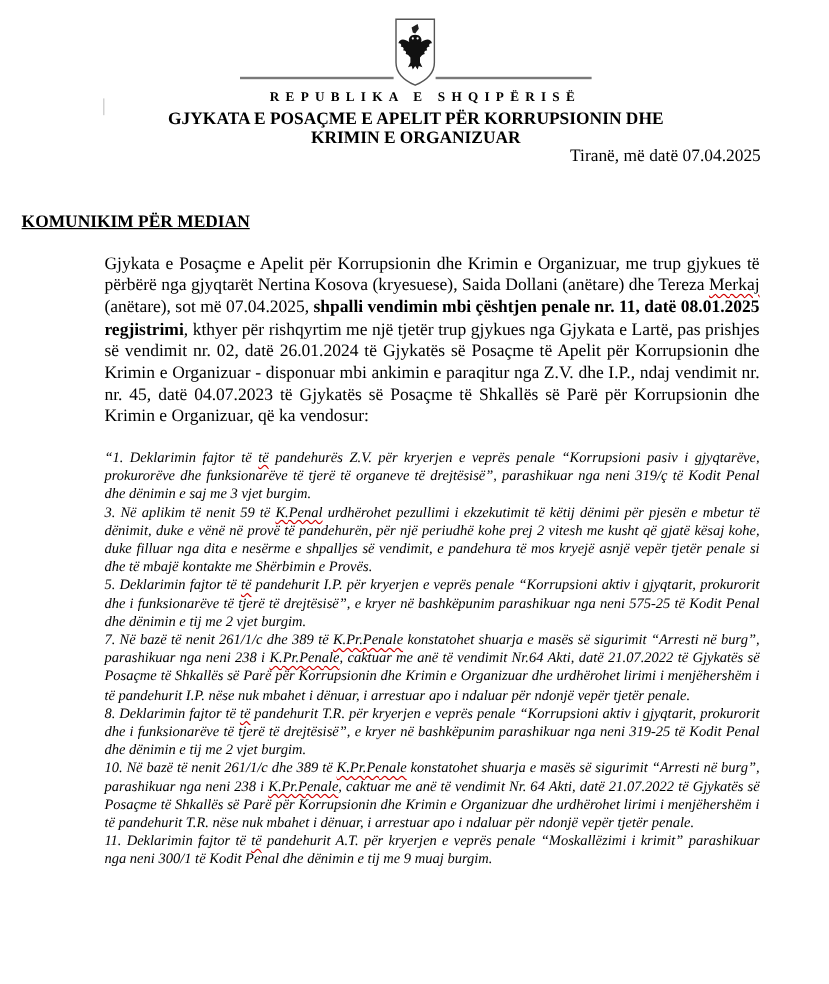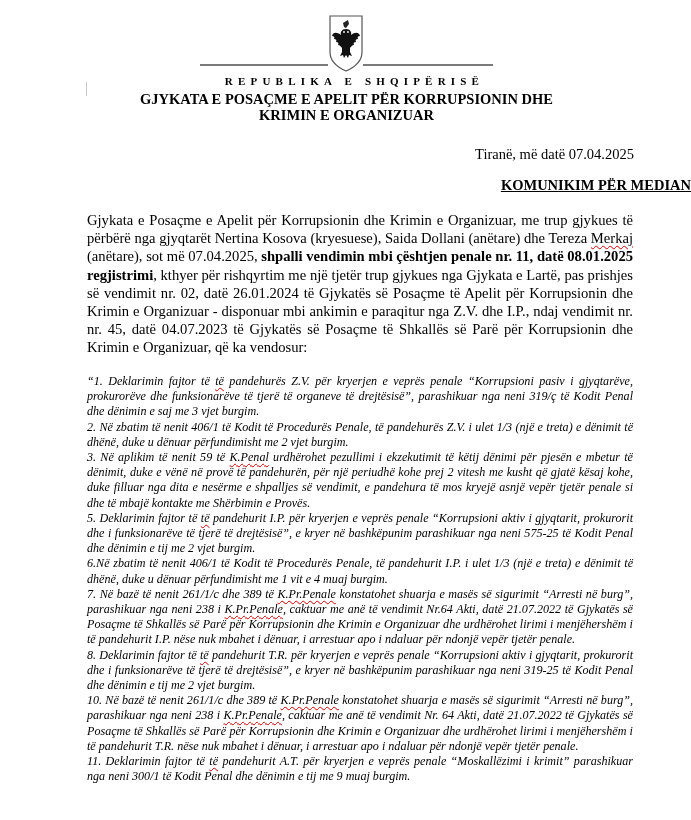--- a/index.html
+++ b/index.html
@@ -9,22 +9,22 @@
     }
     .margin-mark { position: absolute; left: 86px; top: 82px; width: 1px; height: 14px; background: #c8c8c8; }
     .crest-wrap { position: absolute; left: 0; top: 0; width: 691px; height: 72px; }
     .crest-line { position: absolute; top: 64px; height: 2px; background: #7a7a7a; }
     .crest-line.left { left: 200px; width: 128px; }
     .crest-line.right { left: 363px; width: 130px; }
     .crest { position: absolute; left: 329px; top: 14px; width: 34px; height: 58px; }
     .header { position: absolute; left: 0; width: 691px; text-align: center; font-weight: bold; }
     .republic { top: 75px; font-size: 11px; letter-spacing: 5.2px; padding-left: 18px; box-sizing: border-box; }
     .court { top: 91px; font-size: 14.5px; line-height: 16px; padding: 0 110px 0 112px; box-sizing: border-box; }
-    .date-line { position: absolute; top: 122px; right: 57px; font-size: 14.5px; margin-top: 24px; }
-    .title { position: absolute; top: 177px; left: 0; width: 691px; text-align: right; font-size: 14.5px; font-weight: bold; text-decoration: underline; padding-left: 18px; box-sizing: border-box; }
+    .date-line { position: absolute; top: 122px; right: 57px; font-size: 14.5px; }
+    .title { position: absolute; top: 177px; left: 0; width: 691px; text-align: left; font-size: 14.5px; font-weight: bold; text-decoration: underline; padding-left: 18px; box-sizing: border-box; }
     .intro { position: absolute; top: 211px; left: 87px; width: 546px; font-size: 14.6px; line-height: 18.2px; text-align: justify; }
     .intro b { font-weight: bold; }
     .decision { position: absolute; top: 374px; left: 87px; width: 546px; font-size: 12.1px; line-height: 15.2px; font-style: italic; text-align: justify; }
     .decision p { margin: 0; }
     .spell { text-decoration: underline wavy #d00000; text-decoration-thickness: 1px; text-underline-offset: 2px; }
     .spell-plain { text-decoration: underline wavy #d00000; text-decoration-thickness: 1px; text-underline-offset: 2px; }
   </style>
 </head>
 <body>
 
@@ -45,22 +45,20 @@
 <div class="header republic">REPUBLIKA E SHQIPËRISË</div>
 <div class="header court">GJYKATA E POSAÇME E APELIT PËR KORRUPSIONIN DHE KRIMIN E ORGANIZUAR</div>
 <div class="date-line">Tiranë, më datë 07.04.2025</div>
 
 <div class="title">KOMUNIKIM PËR MEDIAN</div>
 
 <div class="intro"><span>Gjykata e Posaçme e Apelit për Korrupsionin dhe Krimin e Organizuar, me trup gjykues të përbërë nga gjyqtarët Nertina Kosova (kryesuese), Saida Dollani (anëtare) dhe Tereza </span><span class="spell">Merkaj</span><span> (anëtare), sot më 07.04.2025, </span><b>shpalli vendimin mbi çështjen penale nr. 11, datë 08.01.2025 regjistrimi</b><span>, kthyer për rishqyrtim me një tjetër trup gjykues nga Gjykata e Lartë, pas prishjes së vendimit nr. 02, datë 26.01.2024 të Gjykatës së Posaçme të Apelit për Korrupsionin dhe Krimin e Organizuar - disponuar mbi ankimin e paraqitur nga Z.V. dhe I.P., ndaj vendimit nr. nr. 45, datë 04.07.2023 të Gjykatës së Posaçme të Shkallës së Parë për Korrupsionin dhe Krimin e Organizuar, që ka vendosur:</span></div>
 
 <div class="decision">
   <p><span>“1. Deklarimin fajtor të </span><span class="spell-plain">të</span><span> pandehurës Z.V. për kryerjen e veprës penale “Korrupsioni pasiv i gjyqtarëve, prokurorëve dhe funksionarëve të tjerë të organeve të drejtësisë”, parashikuar nga neni 319/ç të Kodit Penal dhe dënimin e saj me 3 vjet burgim.</span></p>
-  <p>2. Në zbatim të nenit 406/1 të Kodit të Procedurës Penale, të pandehurës Z.V. i ulet 1/3 (një e treta) e dënimit të dhënë, duke u dënuar përfundimisht me 2 vjet burgim.</p>
   <p><span>3. Në aplikim të nenit 59 të </span><span class="spell-plain">K.Penal</span><span> urdhërohet pezullimi i ekzekutimit të këtij dënimi për pjesën e mbetur të dënimit, duke e vënë në provë të pandehurën, për një periudhë kohe prej 2 vitesh me kusht që gjatë kësaj kohe, duke filluar nga dita e nesërme e shpalljes së vendimit, e pandehura të mos kryejë asnjë vepër tjetër penale si dhe të mbajë kontakte me Shërbimin e Provës.</span></p>
   <p><span>5. Deklarimin fajtor të </span><span class="spell-plain">të</span><span> pandehurit I.P. për kryerjen e veprës penale “Korrupsioni aktiv i gjyqtarit, prokurorit dhe i funksionarëve të tjerë të drejtësisë”, e kryer në bashkëpunim parashikuar nga neni 575-25 të Kodit Penal dhe dënimin e tij me 2 vjet burgim.</span></p>
-  <p>6.Në zbatim të nenit 406/1 të Kodit të Procedurës Penale, të pandehurit I.P. i ulet 1/3 (një e treta) e dënimit të dhënë, duke u dënuar përfundimisht me 1 vit e 4 muaj burgim.</p>
   <p><span>7. Në bazë të nenit 261/1/c dhe 389 të </span><span class="spell-plain">K.Pr.Penale</span><span> konstatohet shuarja e masës së sigurimit “Arresti në burg”, parashikuar nga neni 238 i </span><span class="spell-plain">K.Pr.Penale</span><span>, caktuar me anë të vendimit Nr.64 Akti, datë 21.07.2022 të Gjykatës së Posaçme të Shkallës së Parë për Korrupsionin dhe Krimin e Organizuar dhe urdhërohet lirimi i menjëhershëm i të pandehurit I.P. nëse nuk mbahet i dënuar, i arrestuar apo i ndaluar për ndonjë vepër tjetër penale.</span></p>
   <p><span>8. Deklarimin fajtor të </span><span class="spell-plain">të</span><span> pandehurit T.R. për kryerjen e veprës penale “Korrupsioni aktiv i gjyqtarit, prokurorit dhe i funksionarëve të tjerë të drejtësisë”, e kryer në bashkëpunim parashikuar nga neni 319-25 të Kodit Penal dhe dënimin e tij me 2 vjet burgim.</span></p>
   <p><span>10. Në bazë të nenit 261/1/c dhe 389 të </span><span class="spell-plain">K.Pr.Penale</span><span> konstatohet shuarja e masës së sigurimit “Arresti në burg”, parashikuar nga neni 238 i </span><span class="spell-plain">K.Pr.Penale</span><span>, caktuar me anë të vendimit Nr. 64 Akti, datë 21.07.2022 të Gjykatës së Posaçme të Shkallës së Parë për Korrupsionin dhe Krimin e Organizuar dhe urdhërohet lirimi i menjëhershëm i të pandehurit T.R. nëse nuk mbahet i dënuar, i arrestuar apo i ndaluar për ndonjë vepër tjetër penale.</span></p>
   <p><span>11. Deklarimin fajtor të </span><span class="spell-plain">të</span><span> pandehurit A.T. për kryerjen e veprës penale “Moskallëzimi i krimit” parashikuar nga neni 300/1 të Kodit Penal dhe dënimin e tij me 9 muaj burgim.</span></p>
 
 </div>
 
 </body></html>

